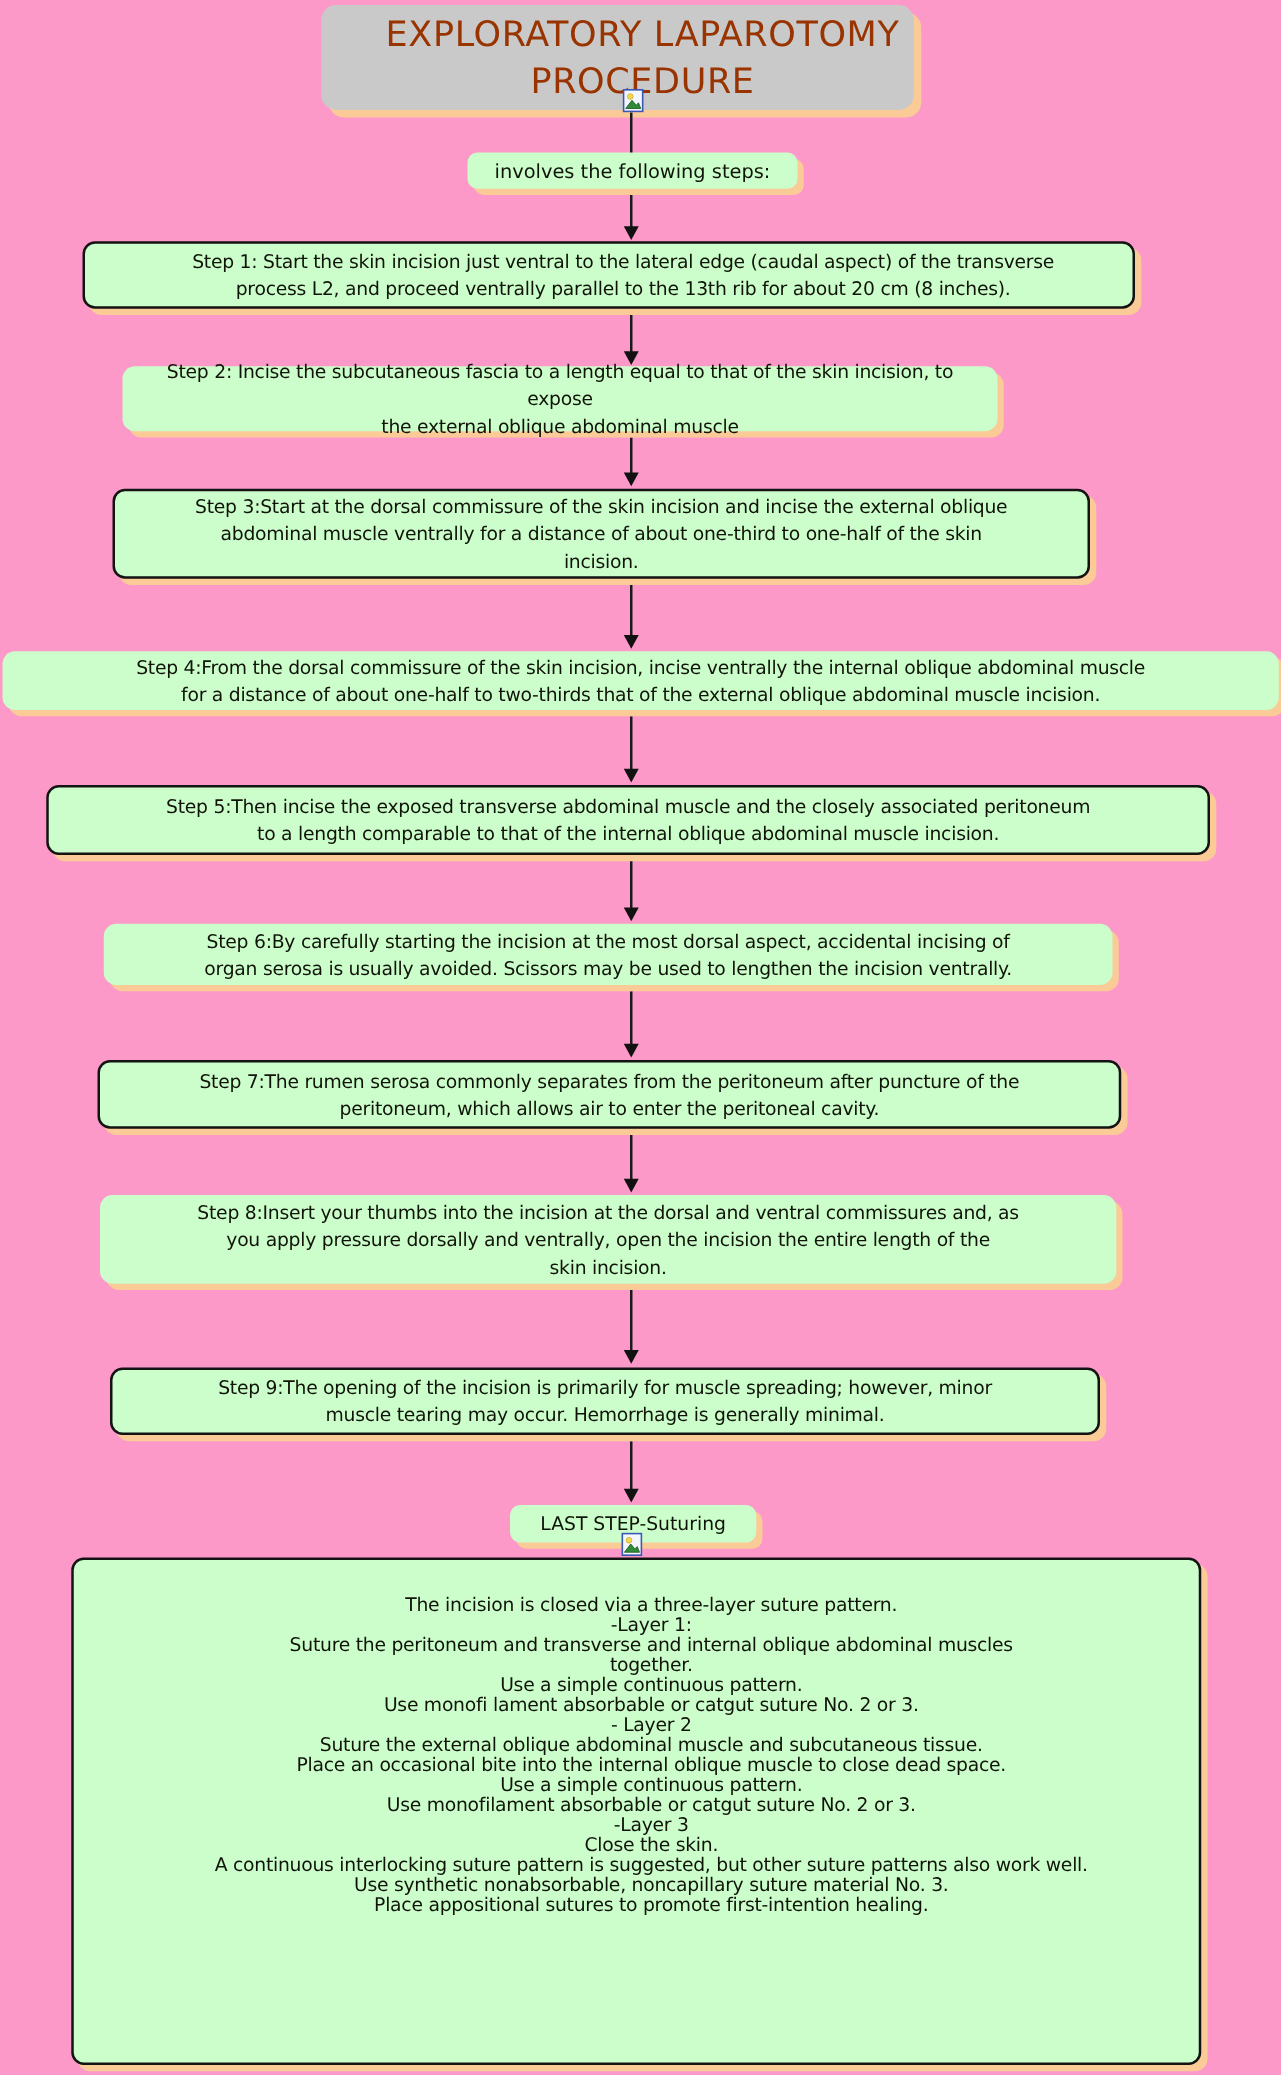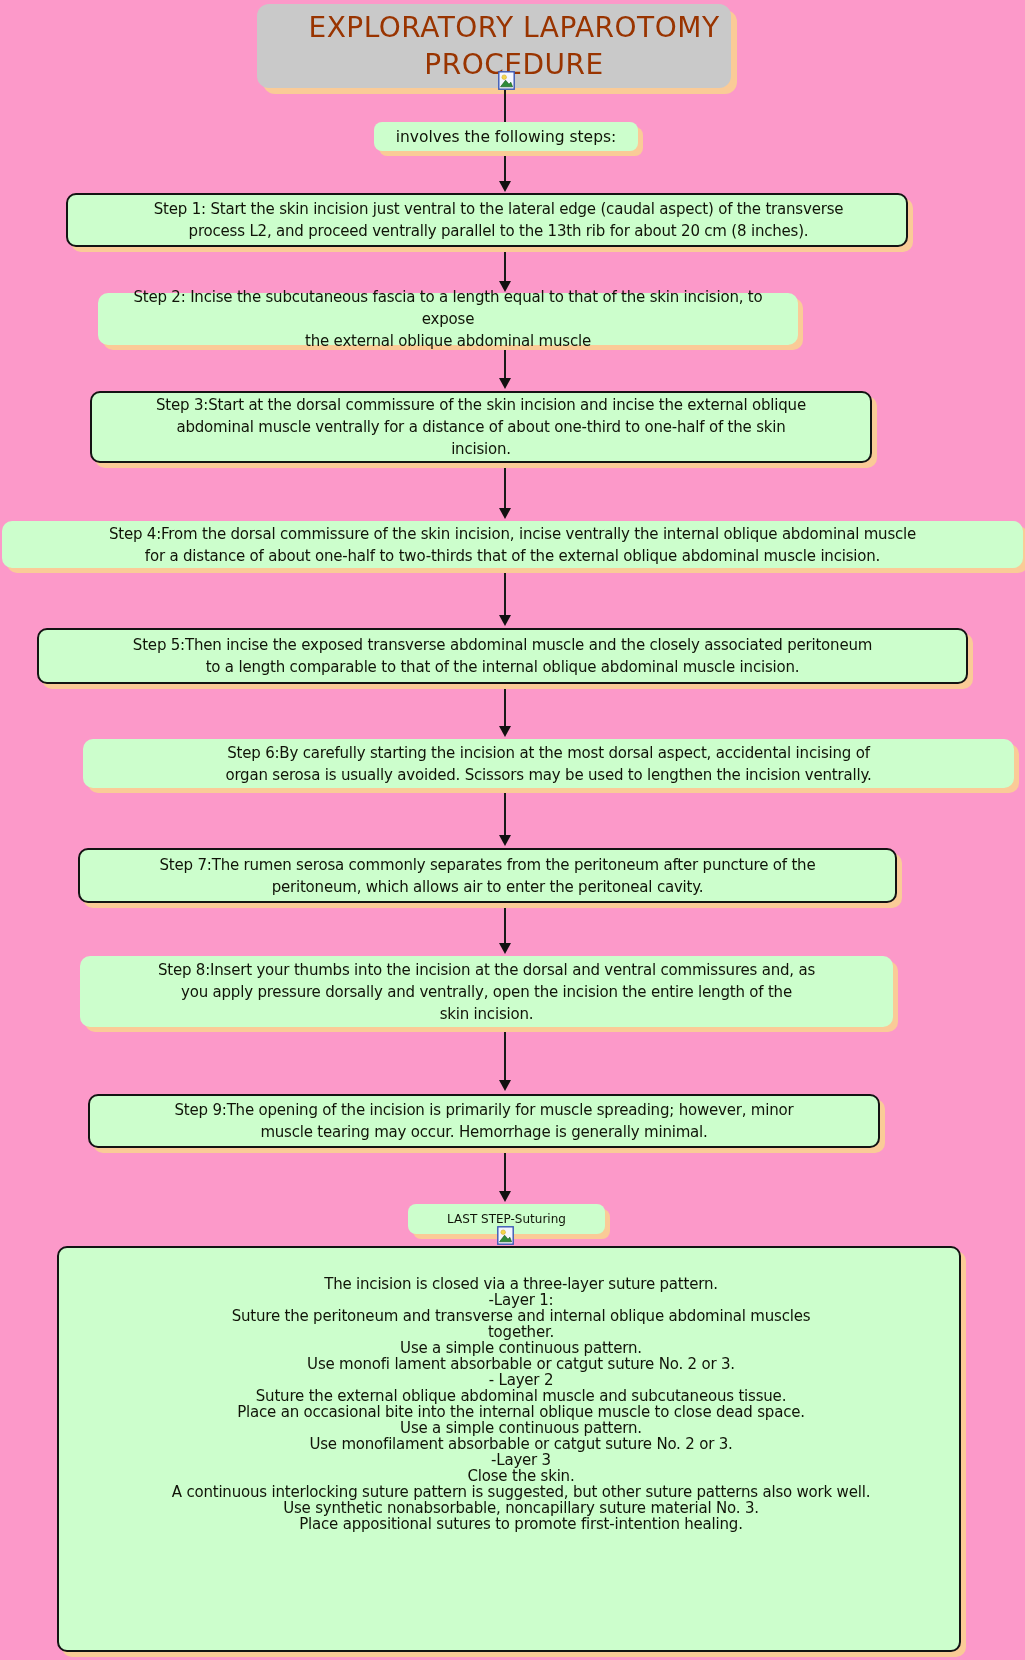--- a/index.html
+++ b/index.html
@@ -20,29 +20,29 @@
   .step .txt{font-size:15px;line-height:22px;letter-spacing:-0.2px;padding:0 8px;}
 
   
   #title-node{left:257px;top:4px;width:474px;height:84px;background:#C9C9C9;border-radius:12px;box-shadow:6px 6px 0 0 #FACB97;padding-left:40px;}
   #title-node .txt{font-size:28px;line-height:37px;color:#993400;letter-spacing:0.5px;}
 
   
   #intro-node{left:374px;top:122px;width:264px;height:29px;border-radius:8px;}
   #intro-node .txt{font-size:15.5px;}
   #laststep-node{left:408px;top:1204px;width:197px;height:30px;border-radius:8px;}
-  #laststep-node .txt{font-size:12px;}
+  #laststep-node .txt{font-size:15px;}
 
   
   #step1{left:66px;top:193px;width:842px;height:54px;padding-left:23px;}
   #step2{left:70px;top:293px;width:700px;height:52px;margin-left:28px;}
   #step3{left:90px;top:391px;width:782px;height:72px;}
   #step4{left:2px;top:521px;width:1021px;height:47px;}
   #step5{left:37px;top:628px;width:931px;height:56px;}
-  #step6{left:83px;top:739px;width:931px;height:49px;}
+  #step6{left:83px;top:739px;width:807px;height:49px;}
   #step7{left:78px;top:848px;width:819px;height:55px;}
   #step8{left:80px;top:956px;width:813px;height:71px;}
   #step9{left:88px;top:1094px;width:792px;height:54px;}
 
   
   #suturing-node{left:57px;top:1246px;width:904px;height:406px;display:block;}
   #suturing-node .txt{font-size:15px;line-height:16px;letter-spacing:-0.2px;padding:28px 12px 0;}
 
   
   .vline{position:absolute;left:504px;width:1.5px;background:#1a1a1a;}

